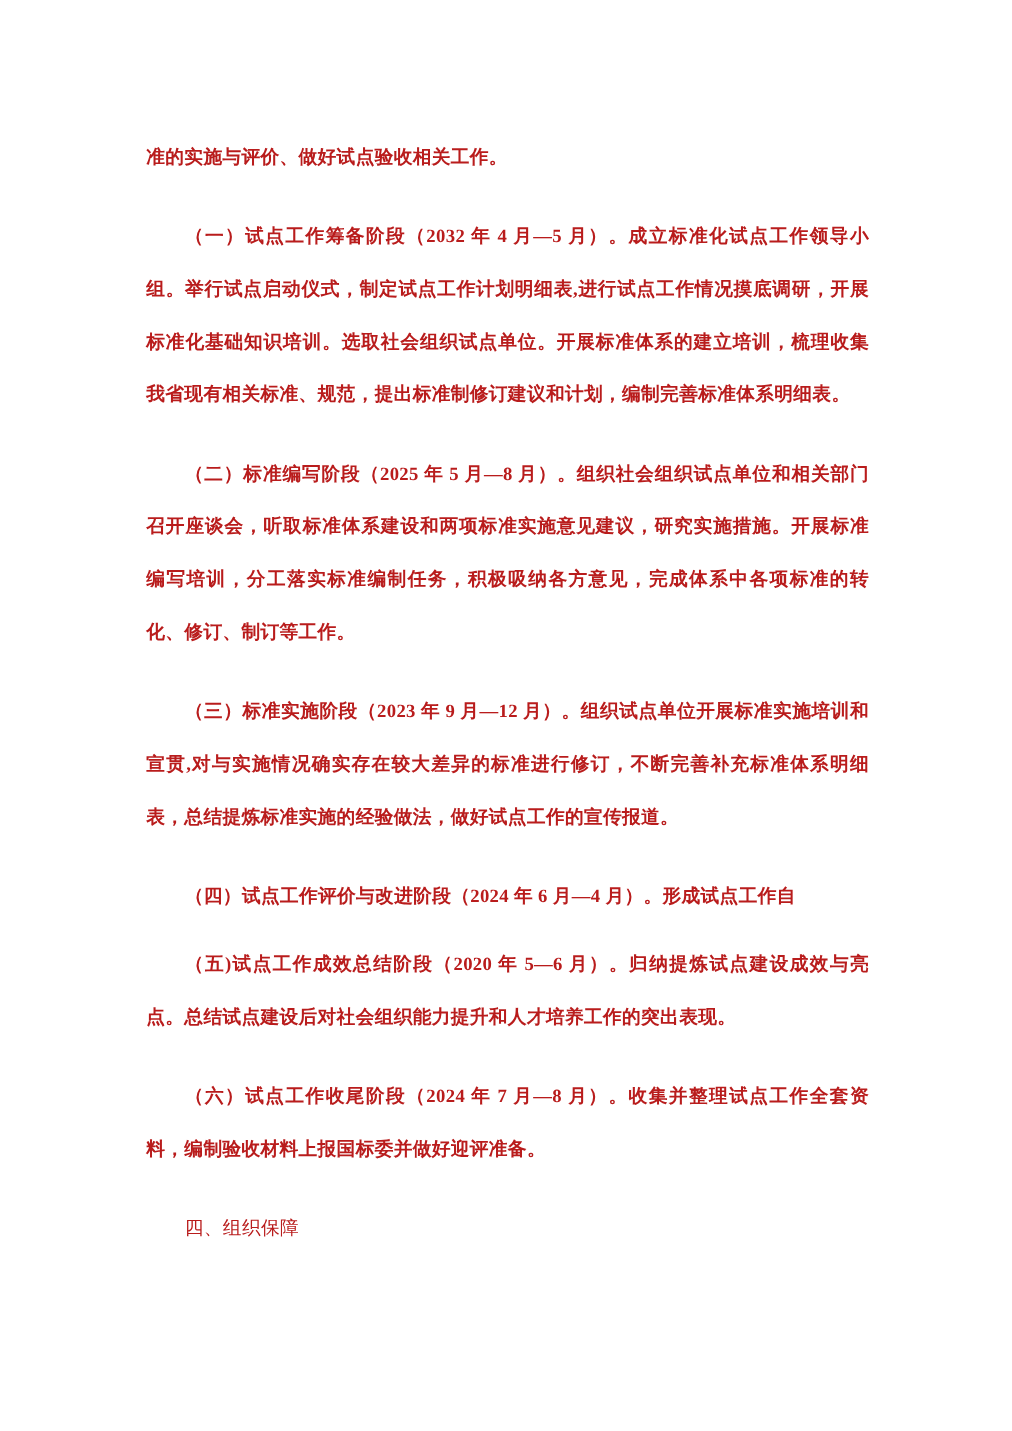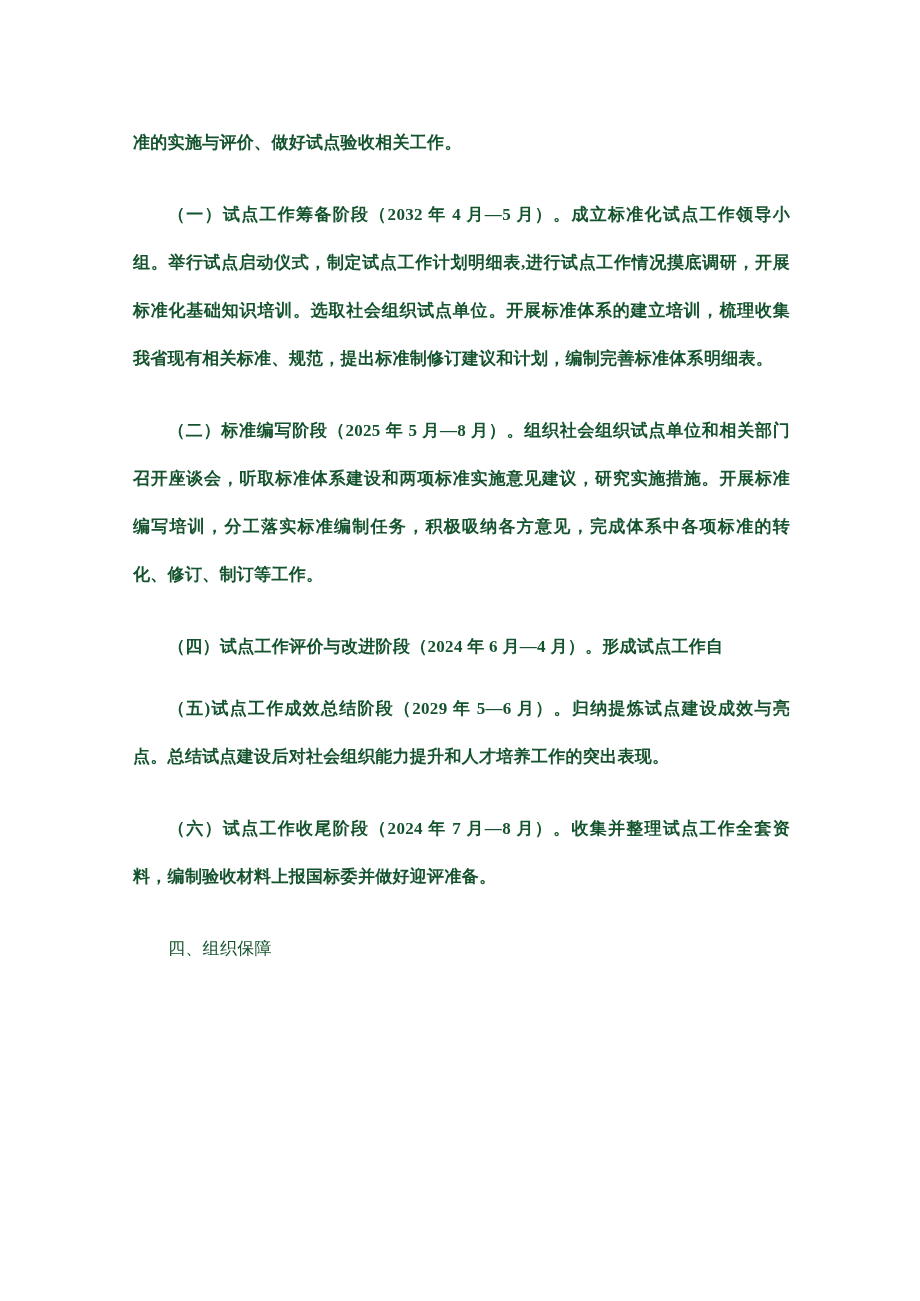--- a/index.html
+++ b/index.html
@@ -15,39 +15,40 @@
     overflow: hidden;
   }
   .doc-body {
     position: absolute;
     left: 133px;
     top: 119px;
     width: 657px;
     font-family: "Liberation Serif", "DejaVu Serif", serif;
     font-size: 17px;
     font-weight: 700;
-    color: #14532d;
+    color: #b91c1c;
     text-align: justify;
     letter-spacing: 0.3px;
   }
   .para {
     margin: 0 0 24px 0;
   }
   .para.loose { line-height: 48px; }
   .para.tight { line-height: 26px; }
   .para.indent { text-indent: 35px; }
   .para.gap-small { margin-bottom: 14px; }
   .para.heading { font-weight: 400; }
 </style>
 </head>
 <body>
 
 <div class="page">
   <div class="doc-body">
       <div class="para loose">准的实施与评价、做好试点验收相关工作。</div>
       <div class="para loose indent">（一）试点工作筹备阶段（2032 年 4 月—5 月）。成立标准化试点工作领导小组。举行试点启动仪式，制定试点工作计划明细表,进行试点工作情况摸底调研，开展标准化基础知识培训。选取社会组织试点单位。开展标准体系的建立培训，梳理收集我省现有相关标准、规范，提出标准制修订建议和计划，编制完善标准体系明细表。</div>
       <div class="para loose indent">（二）标准编写阶段（2025 年 5 月—8 月）。组织社会组织试点单位和相关部门召开座谈会，听取标准体系建设和两项标准实施意见建议，研究实施措施。开展标准编写培训，分工落实标准编制任务，积极吸纳各方意见，完成体系中各项标准的转化、修订、制订等工作。</div>
+      <div class="para loose indent">（三）标准实施阶段（2023 年 9 月—12 月）。组织试点单位开展标准实施培训和宣贯,对与实施情况确实存在较大差异的标准进行修订，不断完善补充标准体系明细表，总结提炼标准实施的经验做法，做好试点工作的宣传报道。</div>
       <div class="para loose indent gap-small">（四）试点工作评价与改进阶段（2024 年 6 月—4 月）。形成试点工作自</div>
-      <div class="para loose indent">（五)试点工作成效总结阶段（2029 年 5—6 月）。归纳提炼试点建设成效与亮点。总结试点建设后对社会组织能力提升和人才培养工作的突出表现。</div>
+      <div class="para loose indent">（五)试点工作成效总结阶段（2020 年 5—6 月）。归纳提炼试点建设成效与亮点。总结试点建设后对社会组织能力提升和人才培养工作的突出表现。</div>
       <div class="para loose indent">（六）试点工作收尾阶段（2024 年 7 月—8 月）。收集并整理试点工作全套资料，编制验收材料上报国标委并做好迎评准备。</div>
       <div class="para loose indent heading">四、组织保障</div>
     </div>
 </div>
 
 </body></html>

